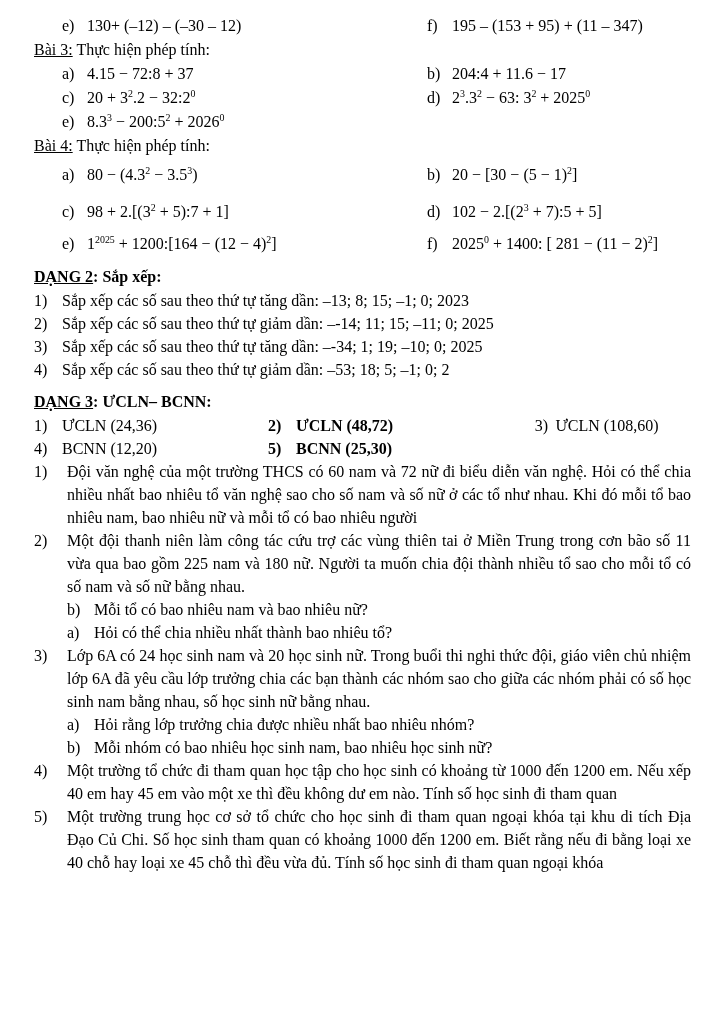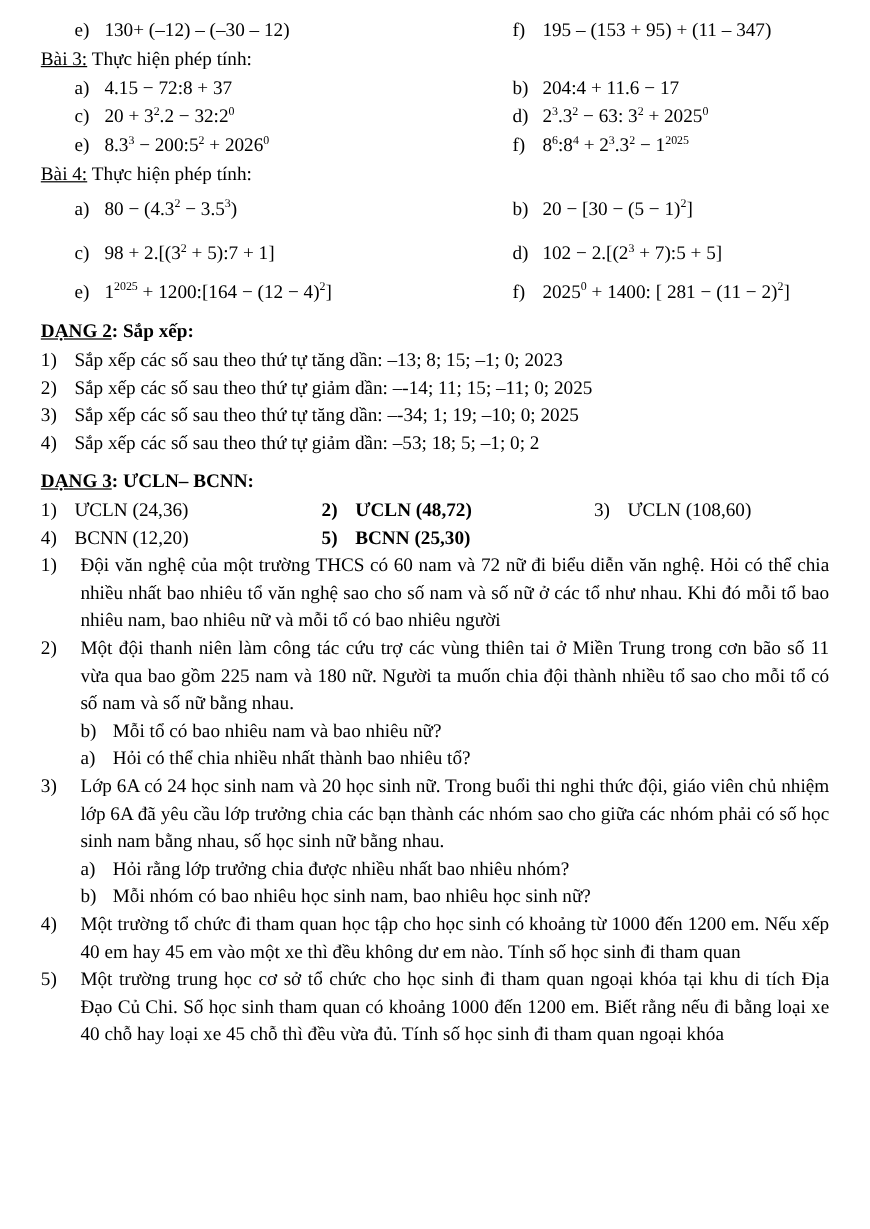--- a/index.html
+++ b/index.html
@@ -16,21 +16,21 @@
   .h-dang{font-weight:bold;line-height:24px;margin-top:9px;}
   .mt20{margin-top:20px;}
   .u{text-decoration:underline;}
   .b4a{margin:5px 0 13px 0;}
   .b4b{margin:0 0 8px 0;}
   .d2itm{line-height:23px;padding-left:28px;}
   .d2itm .k{display:inline-block;width:28px;margin-left:-28px;}
   .row3{display:flex;line-height:23px;}
   .c31{width:234px;}
   .c32{width:227px;font-weight:bold;}
-  .c33{flex:1;}
+  .c33{flex:1;text-align:center;}
   .r3i .k{display:inline-block;width:28px;}
   .d4itm{line-height:23px;padding-left:33px;text-align:justify;}
   .d4itm .k{display:inline-block;width:33px;margin-left:-33px;text-align:left;}
   .d4sub{line-height:23px;padding-left:33px;}
   .d4sub .k{display:inline-block;width:27px;}
   sup{font-size:0.62em;line-height:0;}
 </style>
 </head>
 <body>
 
@@ -46,21 +46,20 @@
   <div class="row2">
     <div class="c1 itm lead"><span class="k">a)</span><span>4.15 − 72:8 + 37</span></div>
     <div class="c2 itm"><span class="k">b)</span><span>204:4 + 11.6 − 17</span></div>
   </div>
   <div class="row2">
     <div class="c1 itm lead"><span class="k">c)</span><span>20 + 3<sup>2</sup>.2 − 32:2<sup>0</sup></span></div>
     <div class="c2 itm"><span class="k">d)</span><span>2<sup>3</sup>.3<sup>2</sup> − 63: 3<sup>2</sup> + 2025<sup>0</sup></span></div>
   </div>
   <div class="row2">
     <div class="c1 itm lead"><span class="k">e)</span><span>8.3<sup>3</sup> − 200:5<sup>2</sup> + 2026<sup>0</sup></span></div>
-    <div class="c2 itm"><span class="k">f)</span><span>8<sup>6</sup>:8<sup>4</sup> + 2<sup>3</sup>.3<sup>2</sup> − 1<sup>2025</sup></span></div>
   </div>
 
   <div class="h-bai"><span class="u">Bài 4:</span><span> Thực hiện phép tính:</span></div>
 
   <div class="row2 b4a">
     <div class="c1 itm lead"><span class="k">a)</span><span>80 − (4.3<sup>2</sup> − 3.5<sup>3</sup>)</span></div>
     <div class="c2 itm"><span class="k">b)</span><span>20 − [30 − (5 − 1)<sup>2</sup>]</span></div>
   </div>
   <div class="row2 b4b">
     <div class="c1 itm lead"><span class="k">c)</span><span>98 + 2.[(3<sup>2</sup> + 5):7 + 1]</span></div>

